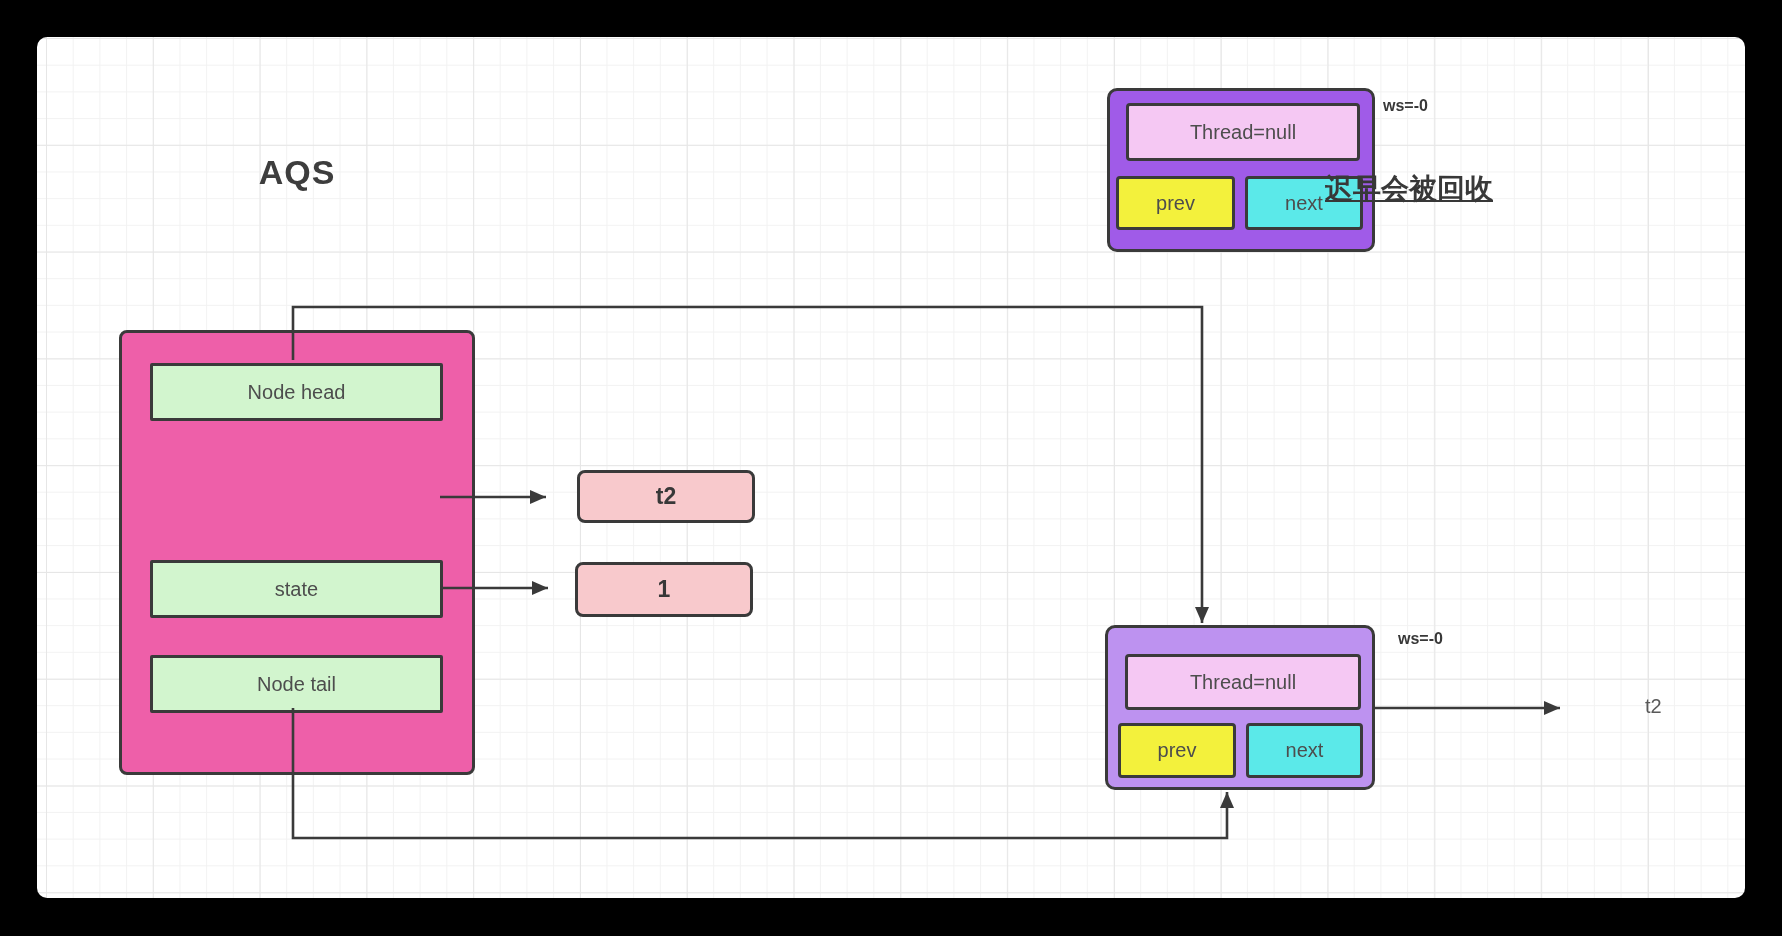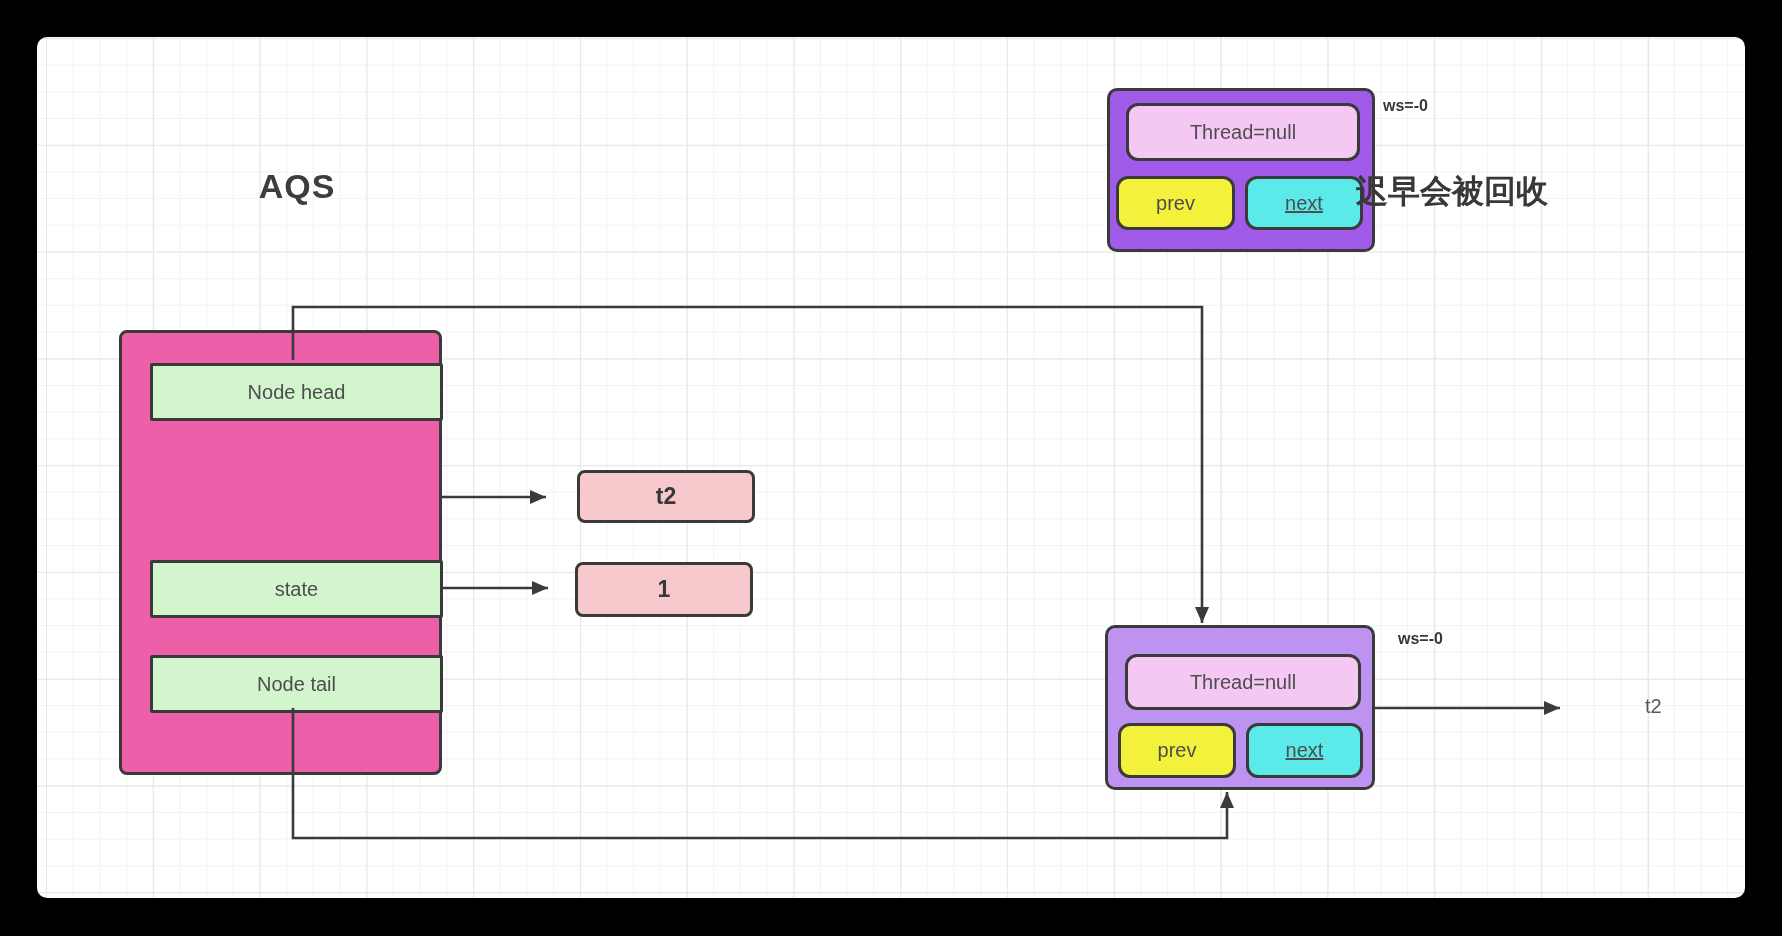--- a/index.html
+++ b/index.html
@@ -18,27 +18,27 @@
     background-image:
       linear-gradient(to right,  #e6e6e6 1px, transparent 1px),
       linear-gradient(to bottom, #e6e6e6 1px, transparent 1px),
       linear-gradient(to right,  #f2f2f2 1px, transparent 1px),
       linear-gradient(to bottom, #f2f2f2 1px, transparent 1px);
     background-size: 106.8px 106.8px, 106.8px 106.8px, 26.7px 26.7px, 26.7px 26.7px;
     background-position: 9px 1px, 9px 1px, 9px 1px, 9px 1px;
     border-radius: 10px;
   }
   .aqs-title {
-    position: absolute; left: 200px; top: 130px; width: 120px;
+    position: absolute; left: 200px; top: 116px; width: 120px;
     text-align: center;
     font-size: 34px; font-weight: bold; color: #3d3d3d;
     letter-spacing: 1px;
   }
   .aqs-container {
-    position: absolute; left: 82px; top: 293px; width: 323px; height: 445px;
+    position: absolute; left: 82px; top: 293px; width: 356px; height: 445px;
     background: var(--container_pink, #ee5fa9);
     border: 3px solid var(--stroke_dark, #3a3a3a);
     border-radius: 8px;
     padding-left: 6px;
   }
   .field {
     position: absolute; left: 28px; width: 293px; height: 58px;
     background: var(--field_green, #d2f5ce);
     border: 3px solid var(--stroke_dark, #3a3a3a);
     border-radius: 2px;
@@ -62,40 +62,40 @@
   .node {
     position: absolute;
     border: 3px solid var(--stroke_dark, #3a3a3a);
     border-radius: 10px;
   }
   #recycled-node { left: 1070px; top: 51px;  width: 268px; height: 164px; background: var(--node_purple_dark, #a05be8); }
   #tail-node     { left: 1068px; top: 588px; width: 270px; height: 165px; background: var(--node_purple_light, #bd92f0); }
   .thread-box, .prev-box, .next-box {
     position: absolute;
     border: 3px solid var(--stroke_dark, #3a3a3a);
-    border-radius: 12px;
+    border-radius: 4px;
     display: flex; align-items: center; justify-content: center;
     font-size: 20px; color: #4d4d4d;
   }
   .thread-box { background: var(--thread_pink, #f5c8f3); }
   .prev-box   { background: var(--prev_yellow, #f3f13c); }
-  .next-box   { background: var(--next_cyan, #5be9e9); text-decoration: underline; }
+  .next-box   { background: var(--next_cyan, #5be9e9); }
   #recycled-node .thread-box { left: 16px;  top: 12px; width: 234px; height: 58px; }
   #recycled-node .prev-box   { left: 6px;   top: 85px; width: 119px; height: 54px; }
   #recycled-node .next-box   { left: 135px; top: 85px; width: 118px; height: 54px; }
   #tail-node .thread-box { left: 17px;  top: 26px; width: 236px; height: 56px; }
   #tail-node .prev-box   { left: 10px;  top: 95px; width: 118px; height: 55px; }
   #tail-node .next-box   { left: 138px; top: 95px; width: 117px; height: 55px; }
   .ws-label {
     position: absolute;
     font-size: 16px; font-weight: bold; color: #383838;
     white-space: nowrap;
   }
   #ws-recycled { left: 1346px; top: 60px; }
-  #note-recycled { left: 1319px; top: 133px; font-size: 32px; }
+  #note-recycled { left: 1288px; top: 133px; font-size: 28px; text-decoration: underline; }
   #ws-tail { left: 1361px; top: 593px; }
   #t2-target {
     position: absolute; left: 1608px; top: 658px;
     font-size: 20px; color: #595959;
   }
   svg.connectors {
     position: absolute; left: 0; top: 0;
     width: 1708px; height: 861px;
     pointer-events: none;
   }

